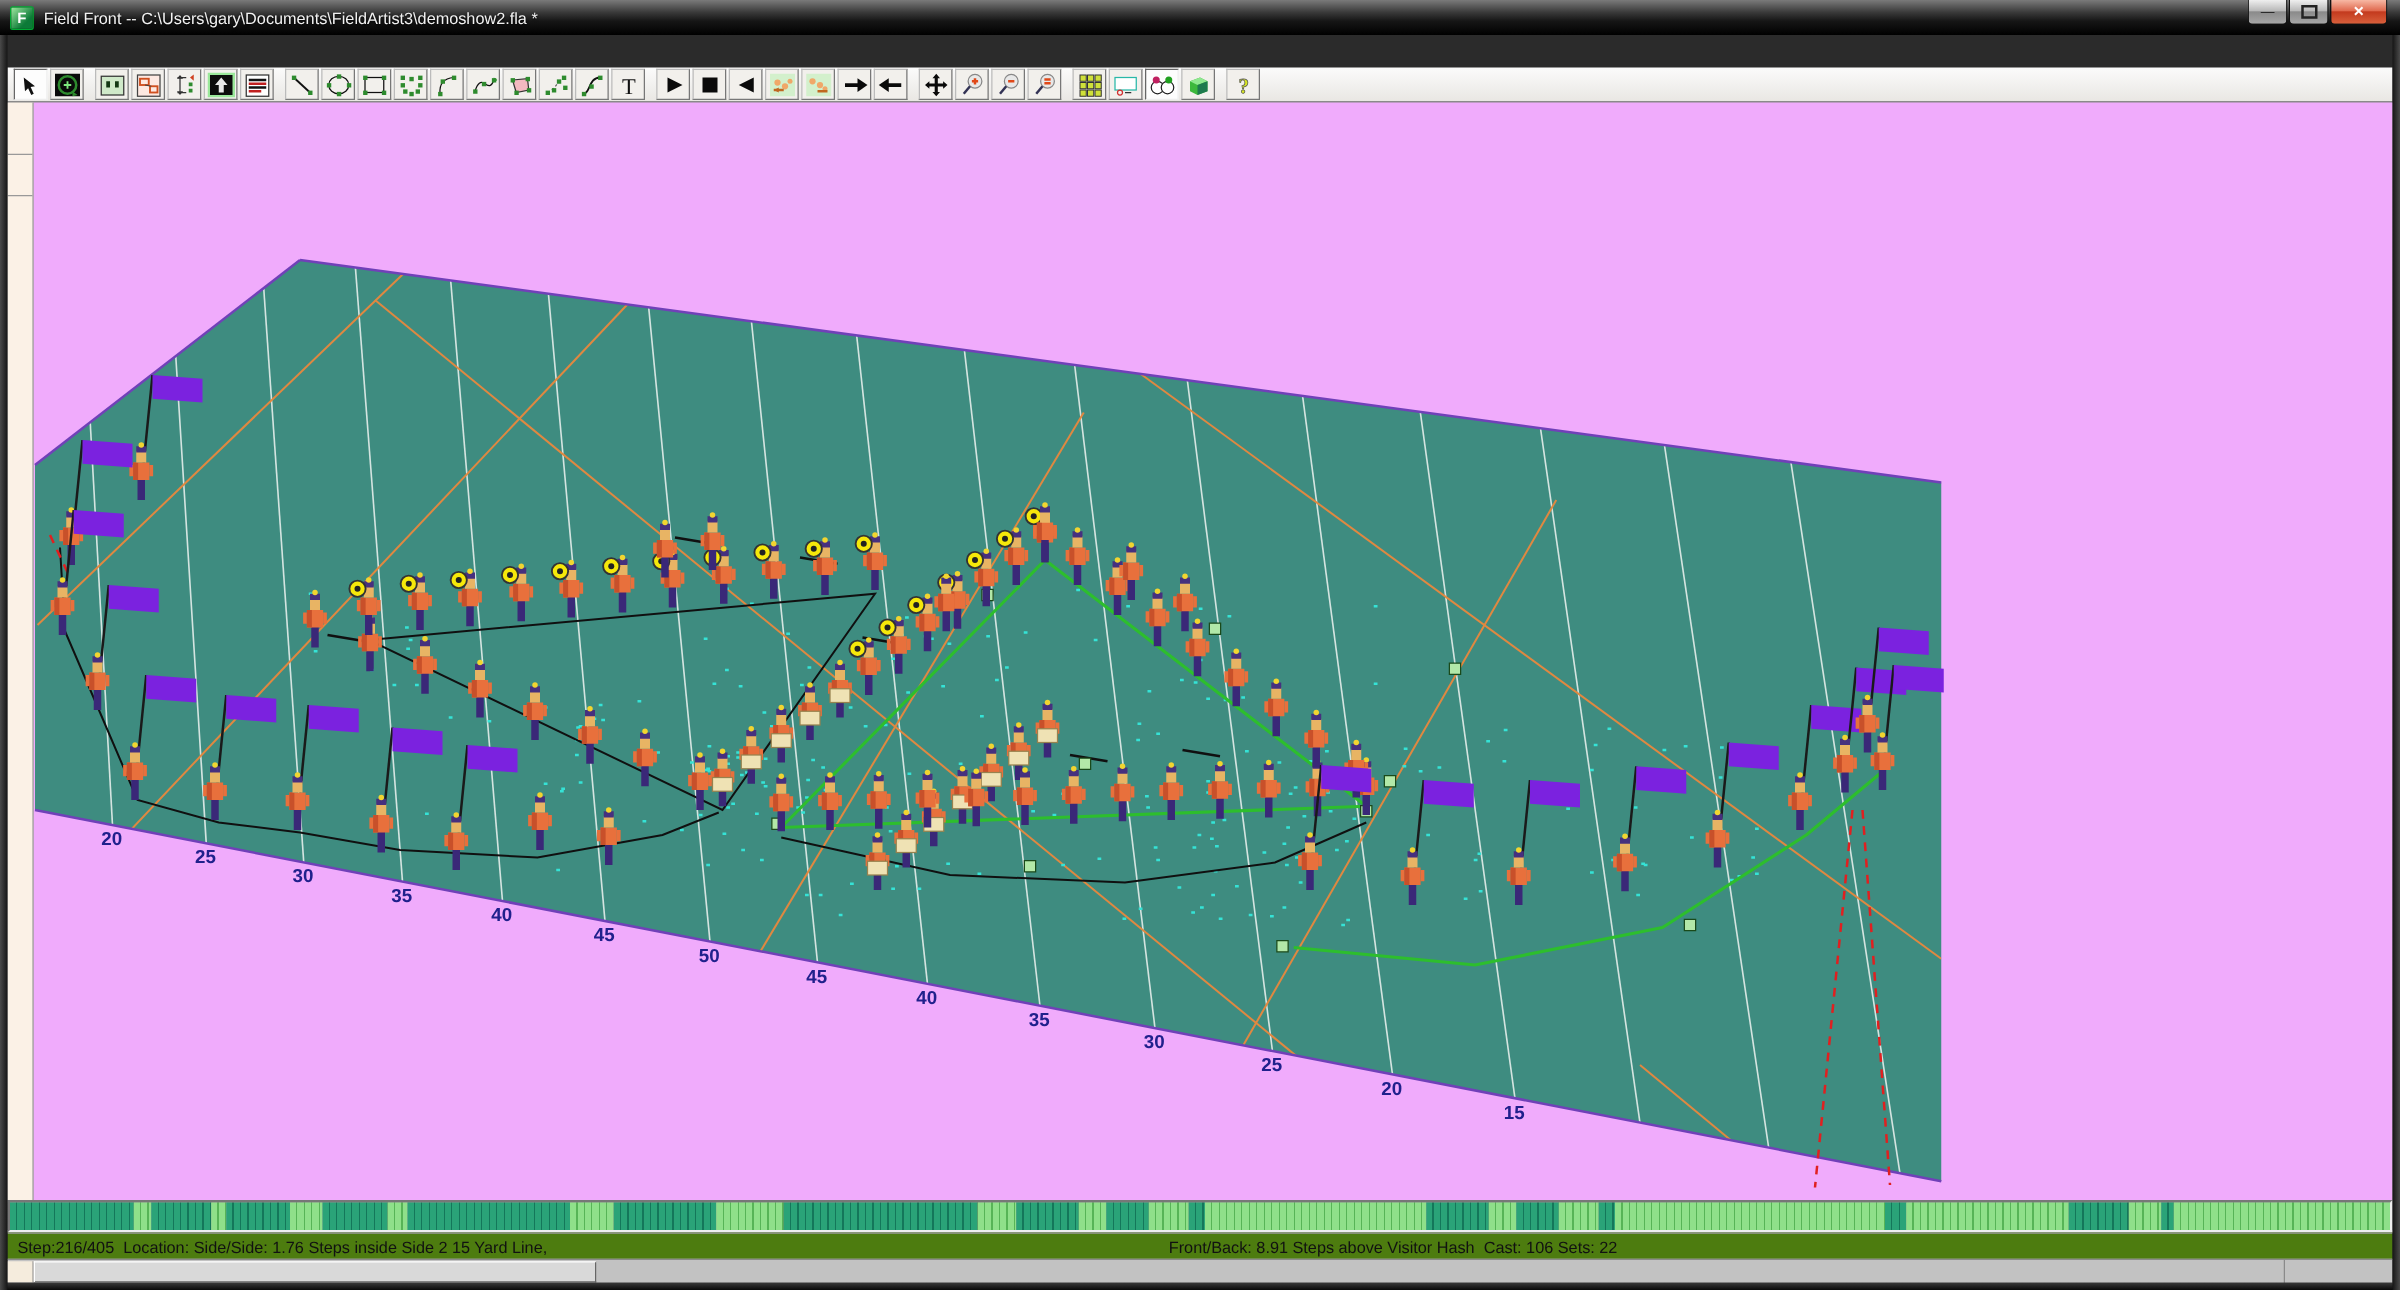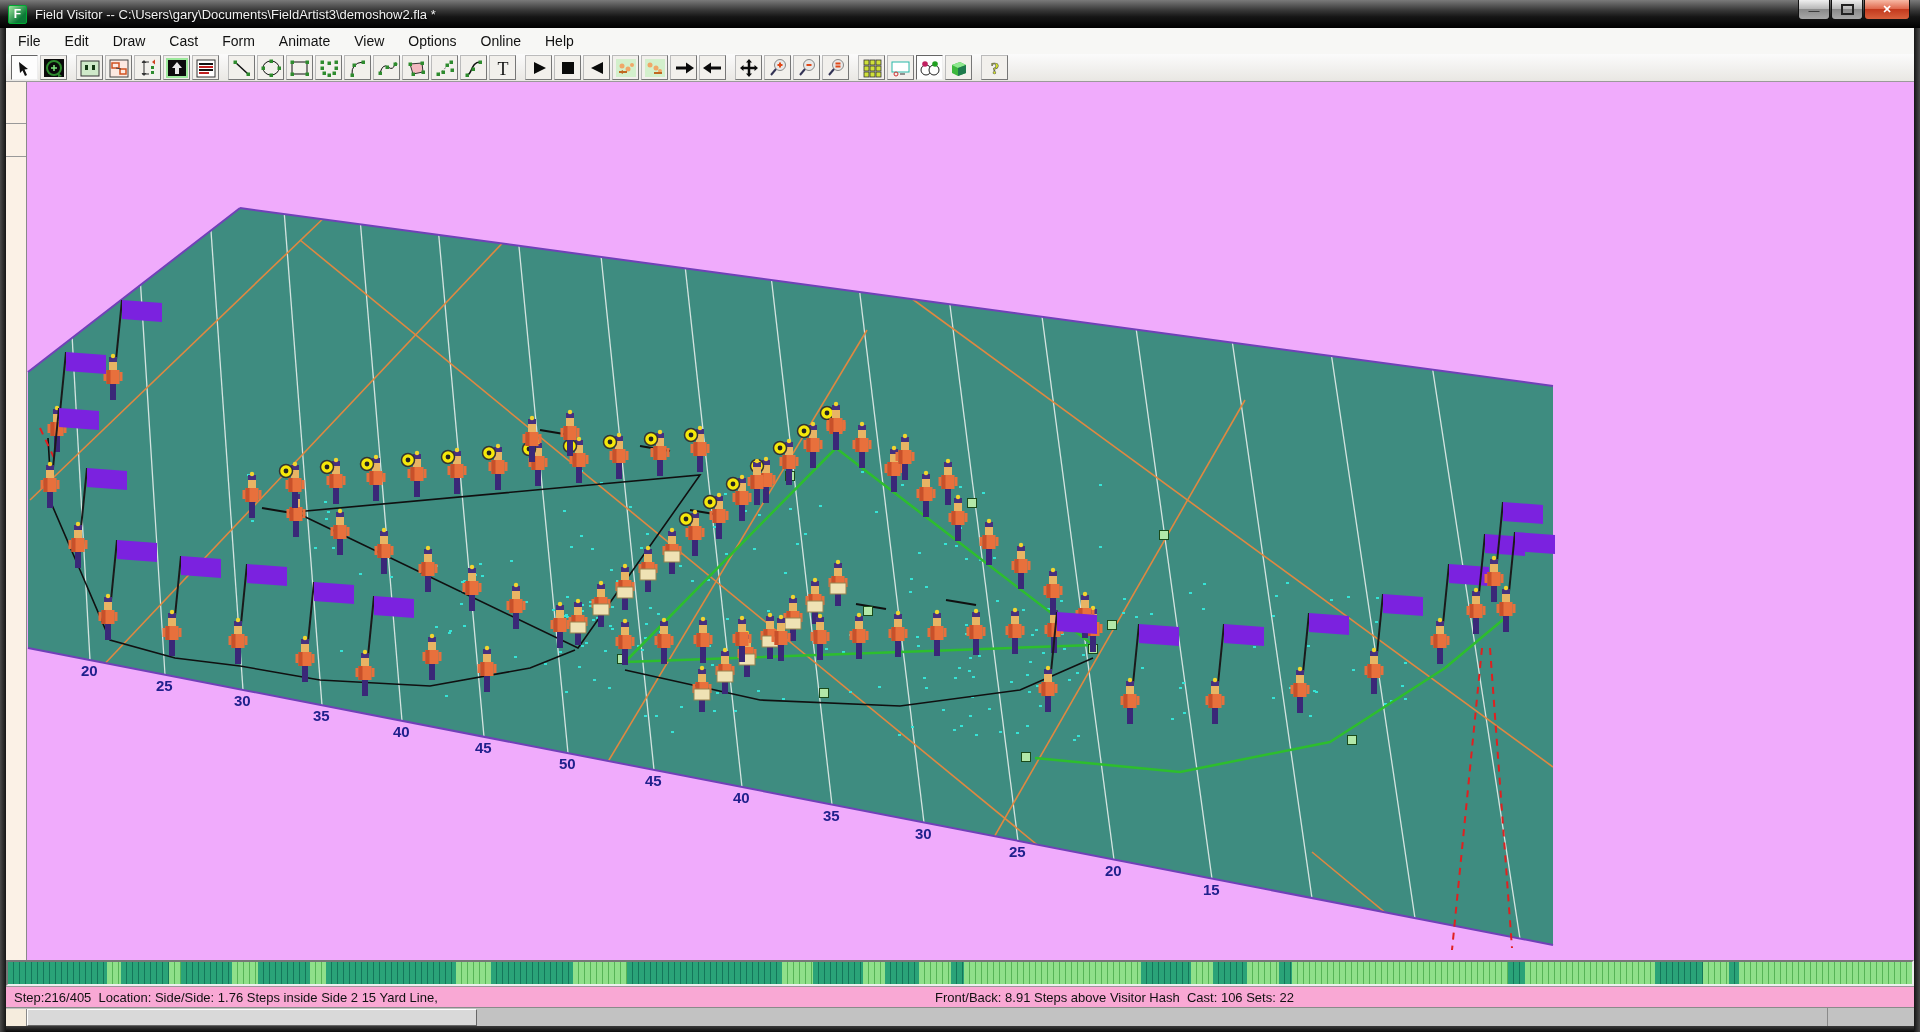--- a/index.html
+++ b/index.html
@@ -34,62 +34,50 @@
   #workspace{position:absolute;left:6px;top:82px;width:1908px;height:878px;background:#b4b4b4;}
   #vstrip{position:absolute;left:0;top:0;width:20px;height:878px;background:#fbf1e6;border-right:1px solid #8a8a8a;}
   .vstrip-div{position:absolute;left:0;width:20px;height:1px;background:#999;}
   #canvas-wrap{position:absolute;left:21px;top:0;width:1887px;height:878px;background:#f0abfc;}
   #field-svg{display:block;}
   
   #timeline{position:absolute;left:6px;top:960px;width:1908px;height:26px;background:#9c9c9c;
     border:2px solid #777;border-right-color:#eee;border-bottom-color:#eee;box-sizing:border-box;display:flex;}
   .trun{height:100%;}
   
-  #statusbar{position:absolute;left:6px;top:986px;width:1908px;height:21px;background:#f9a8d4;
+  #statusbar{position:absolute;left:6px;top:986px;width:1908px;height:21px;background:#4d7c0f;
     border-top:1px solid #999;font-size:13px;color:#111;}
   #status-left{position:absolute;left:8px;top:3px;white-space:pre;}
   #status-mid{position:absolute;left:894px;top:3px;white-space:pre;margin-left:35px;}
   
   #hscroll{position:absolute;left:6px;top:1007px;width:1908px;height:19px;background:#c2c2c2;border-top:1px solid #8a8a8a;}
   #hscroll .endbox{position:absolute;left:0;top:1px;width:20px;height:17px;background:#f5ecdd;border-right:1px solid #888;}
   #hscroll .thumb{position:absolute;left:21px;top:1px;width:450px;height:17px;background:#d9d9d9;
     border:1px solid #fff;border-right-color:#666;border-bottom-color:#666;box-sizing:border-box;}
   #hscroll .rdiv{position:absolute;right:86px;top:0;width:1px;height:19px;background:#8a8a8a;}
   #bottomframe{position:absolute;left:0;top:1026px;width:1920px;height:6px;background:linear-gradient(#3a3a3a,#090909);}
   #sideL{position:absolute;left:0;top:28px;width:6px;height:1004px;background:linear-gradient(90deg,#4a4a4a,#151515);}
   #sideR{position:absolute;right:0;top:28px;width:6px;height:1004px;background:linear-gradient(270deg,#4a4a4a,#151515);}
 </style>
 </head>
 <body>
 
 <div id="window">
   <div id="titlebar">
     <div id="app-icon">F</div>
-    <div id="title-text">Field Visitor -- C:\Users\gary\Documents\FieldArtist3\demoshow2.fla *</div>
+    <div id="title-text">Field Front -- C:\Users\gary\Documents\FieldArtist3\demoshow2.fla *</div>
     <div id="winbtns">
       <div class="winbtn">—</div>
       <div class="winbtn">
           <span class="maxglyph"></span>
         </div>
       <div class="winbtn close">✕</div>
     </div>
   </div>
 
-  <div id="menubar">
-      <div class="menu-item">File</div>
-      <div class="menu-item">Edit</div>
-      <div class="menu-item">Draw</div>
-      <div class="menu-item">Cast</div>
-      <div class="menu-item">Form</div>
-      <div class="menu-item">Animate</div>
-      <div class="menu-item">View</div>
-      <div class="menu-item">Options</div>
-      <div class="menu-item">Online</div>
-      <div class="menu-item">Help</div>
-    </div>
   <div id="toolbar">
       <div class="tbtn pressed">
         <svg width="22" height="20" viewBox="0 0 22 20">
           <path d="M5 4 L14 11 L10.5 11.5 L13 17 L11 18 L8.5 12.5 L6 15 Z" fill="#111"></path>
         </svg>
       </div>
       <div class="tbtn">
         <svg width="22" height="20" viewBox="0 0 22 20">
           <rect x="1" y="1" width="20" height="18" fill="#0a0a0a"></rect>
           <circle cx="11" cy="10" r="7" fill="none" stroke="#2E8B2E" stroke-width="2"></circle>

